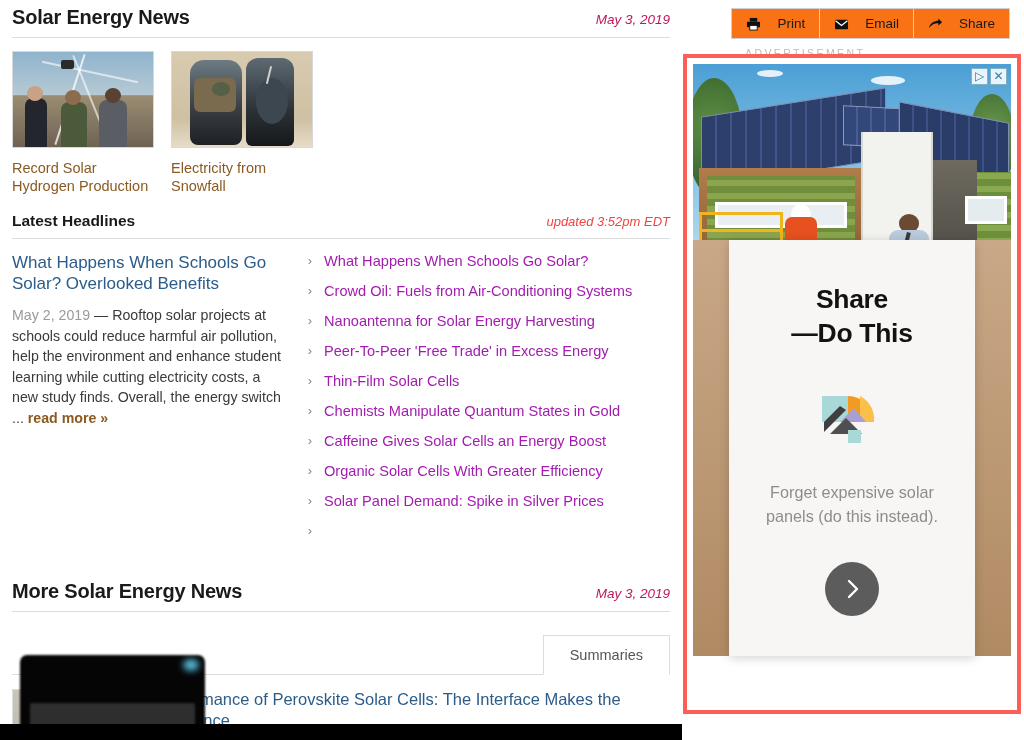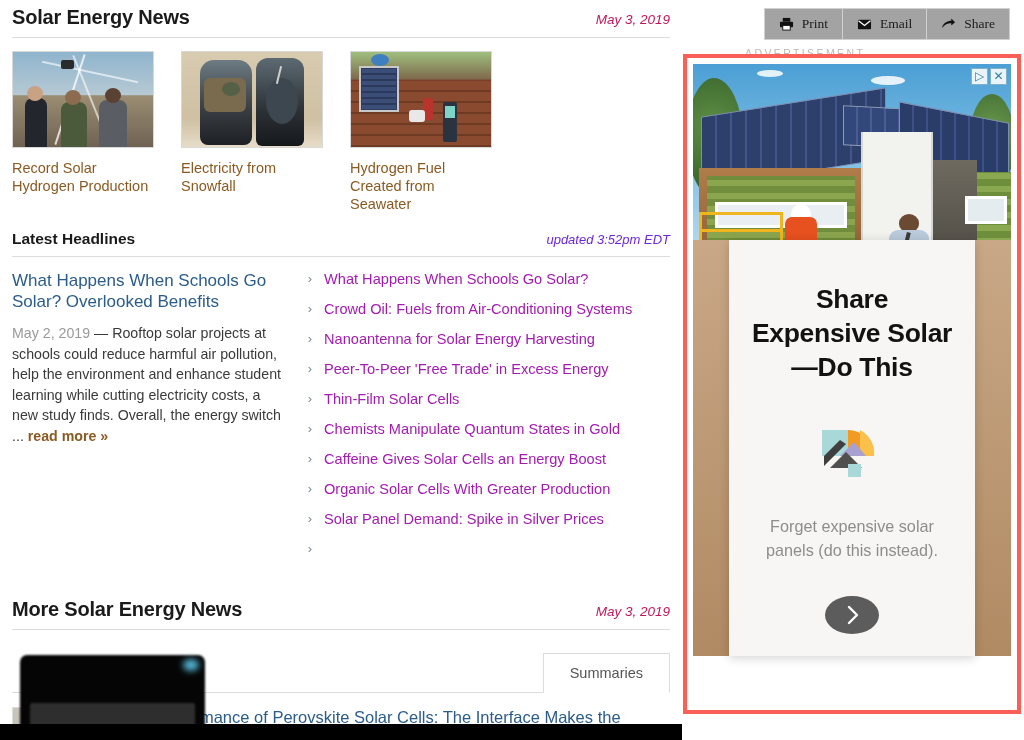--- a/index.html
+++ b/index.html
@@ -29,38 +29,38 @@
     font-size:20px; font-weight:bold; color:#1a1a1a;
     letter-spacing:-0.2px;
   }
   .sec-date {
     font-size:13.5px; font-style:italic; color:#be185d;
   }
   .rule { border-bottom:1px solid #dcdcdc; margin-top:8px; }
 
   
   .thumbs {
-    display:flex; gap:27px; margin-top:13px;
+    display:flex; gap:17px; margin-top:13px;
   }
   .thumb { width:142px; }
   .thumb-img {
     width:142px; height:97px; border:1px solid #d8d8d8;
     background:#ccc; overflow:hidden; position:relative;
     display:block;
   }
   .thumb-cap {
     margin-top:11px; font-size:14.5px; line-height:18px;
     color:#8a5a22; text-decoration:none; display:block;
   }
 
   
   .lh-wrap { margin-top:17px; }
   .lh-head { display:flex; align-items:baseline; justify-content:space-between; }
   .lh-title { font-size:15.5px; font-weight:bold; color:#1a1a1a; }
-  .lh-upd { font-size:13px; font-style:italic; color:#6d28d9; }
+  .lh-upd { font-size:13px; font-style:italic; color:#ef4444; }
 
   .cols { display:flex; margin-top:13px; gap:22px; }
   .col-left { width:272px; }
   .col-right { flex:1; }
 
   .feat-title {
     font-size:17px; line-height:21px; color:#2b5c8a;
     text-decoration:none; display:block; font-weight:400;
   }
   .feat-body {
@@ -129,23 +129,23 @@
     position:absolute; left:0; bottom:0; width:682px; height:16px;
     background:#000;
   }
 
   
   .toolbar {
     position:absolute; right:14px; top:8px;
     display:flex; border:1px solid #d0d0d0; background:#fff;
   }
   .tb-btn {
-    display:flex; align-items:center; gap:8px;
+    display:flex; align-items:center; gap:16px;
     padding:7px 14px; font-size:13.5px; color:#1a1a1a;
-    border-right:1px solid #d0d0d0; cursor:pointer; background:#a3a3a3;font-family:Liberation Serif, serif;
+    border-right:1px solid #d0d0d0; cursor:pointer; background:#f97316;
   }
   .tb-btn:last-child { border-right:none; }
   .tb-ico { width:15px; height:14px; display:block; }
 
   
   .ad-label {
     position:absolute; left:745px; top:47px;
     font-size:10.5px; letter-spacing:2.4px; color:#b9b9b9;
     font-family:"Liberation Sans", sans-serif;
   }
@@ -315,34 +315,20 @@
           <span class="ph" style="left:18px;top:8px;width:52px;height:85px;background:linear-gradient(180deg,#6d7b82,#3b4046 55%,#1d2024);border-radius:14px 14px 8px 8px"></span>
           <span class="ph" style="left:22px;top:26px;width:42px;height:34px;background:#7a6a4e;border-radius:6px"></span>
           <span class="ph" style="left:40px;top:30px;width:18px;height:14px;background:#566047;border-radius:50%"></span>
           <span class="ph" style="left:74px;top:6px;width:48px;height:88px;background:linear-gradient(180deg,#5d6a72,#2c3136 60%,#15181b);border-radius:12px 12px 6px 6px"></span>
           <span class="ph" style="left:84px;top:26px;width:32px;height:46px;background:#3d4750;border-radius:50%"></span>
           <span class="ph" style="left:96px;top:14px;width:2px;height:18px;background:#cfcfcf;transform:rotate(14deg)"></span>
         </span>
         <a class="thumb-cap" href="#">Electricity from Snowfall</a>
       </div>
 
-      <div class="thumb">
-        <span class="thumb-img">
-          <span class="ph" style="background:linear-gradient(180deg,#9fbf7e 0%,#7f6b4e 28%,#7a3f2a 30%,#8e4e33 100%)"></span>
-          <span class="ph" style="top:30%;left:0;width:100%;height:70%;background:repeating-linear-gradient(180deg,#8a4a30 0,#8a4a30 9px,#6f3a24 9px,#6f3a24 11px)"></span>
-          <span class="ph" style="left:8px;top:14px;width:40px;height:46px;background:#2f3f63;border:2px solid #c8c8c8"></span>
-          <span class="ph" style="left:11px;top:17px;width:34px;height:40px;background:repeating-linear-gradient(180deg,#3a4e77 0,#3a4e77 4px,#2b3a5c 4px,#2b3a5c 6px)"></span>
-          <span class="ph" style="left:20px;top:2px;width:18px;height:12px;background:#3e7fc0;border-radius:50%"></span>
-          <span class="ph" style="left:72px;top:46px;width:10px;height:22px;background:#b8342c;border-radius:2px"></span>
-          <span class="ph" style="left:92px;top:50px;width:14px;height:40px;background:#2a3440;border-radius:2px"></span>
-          <span class="ph" style="left:94px;top:54px;width:10px;height:12px;background:#7fd4c8"></span>
-          <span class="ph" style="left:58px;top:58px;width:16px;height:12px;background:#e8e8e8;border-radius:3px"></span>
-        </span>
-        <a class="thumb-cap" href="#">Hydrogen Fuel Created from Seawater</a>
-      </div>
 
     </div>
 
     <div class="lh-wrap">
       <div class="lh-head">
         <div class="lh-title">Latest Headlines</div>
         <div class="lh-upd">updated 3:52pm EDT</div>
       </div>
       <div class="rule"></div>
 
@@ -382,21 +368,21 @@
             <li>
                 <span class="chev">›</span>
                 <a class="hl-link" href="#">Chemists Manipulate Quantum States in Gold</a>
               </li>
             <li>
                 <span class="chev">›</span>
                 <a class="hl-link" href="#">Caffeine Gives Solar Cells an Energy Boost</a>
               </li>
             <li>
                 <span class="chev">›</span>
-                <a class="hl-link" href="#">Organic Solar Cells With Greater Production</a>
+                <a class="hl-link" href="#">Organic Solar Cells With Greater Efficiency</a>
               </li>
             <li>
                 <span class="chev">›</span>
                 <a class="hl-link" href="#">Solar Panel Demand: Spike in Silver Prices</a>
               </li>
             <li>
                 <span class="chev">›</span>
               </li>
           </ul>
         </div>
@@ -494,21 +480,20 @@
         </div>
       </div>
 
       <span class="ad-gutter-l"></span>
       <span class="ad-gutter-r"></span>
       <span class="ad-foot"></span>
 
       <div class="ad-card">
         <div class="ad-h1">
           <div>Share</div>
-          <div>Expensive Solar</div>
           <div>—Do This</div>
         </div>
 
         <div class="ad-logo">
           <svg viewBox="0 0 72 56" width="72" height="56">
             <rect x="6" y="4" width="26" height="26" fill="#a8d8d8"></rect>
             <path d="M32 4 A26 26 0 0 1 58 30 L32 30 Z" fill="#f29a22"></path>
             <path d="M32 4 A26 26 0 0 1 58 30 L32 30 Z" fill="#fbc04a" transform="translate(0,0)" opacity="0.0"></path>
             <path d="M44 4 A26 26 0 0 1 58 30 L44 30 Z" fill="#fbc04a"></path>
             <path d="M30 18 L8 40 L8 30 L24 14 Z" fill="#3f3f3f"></path>

